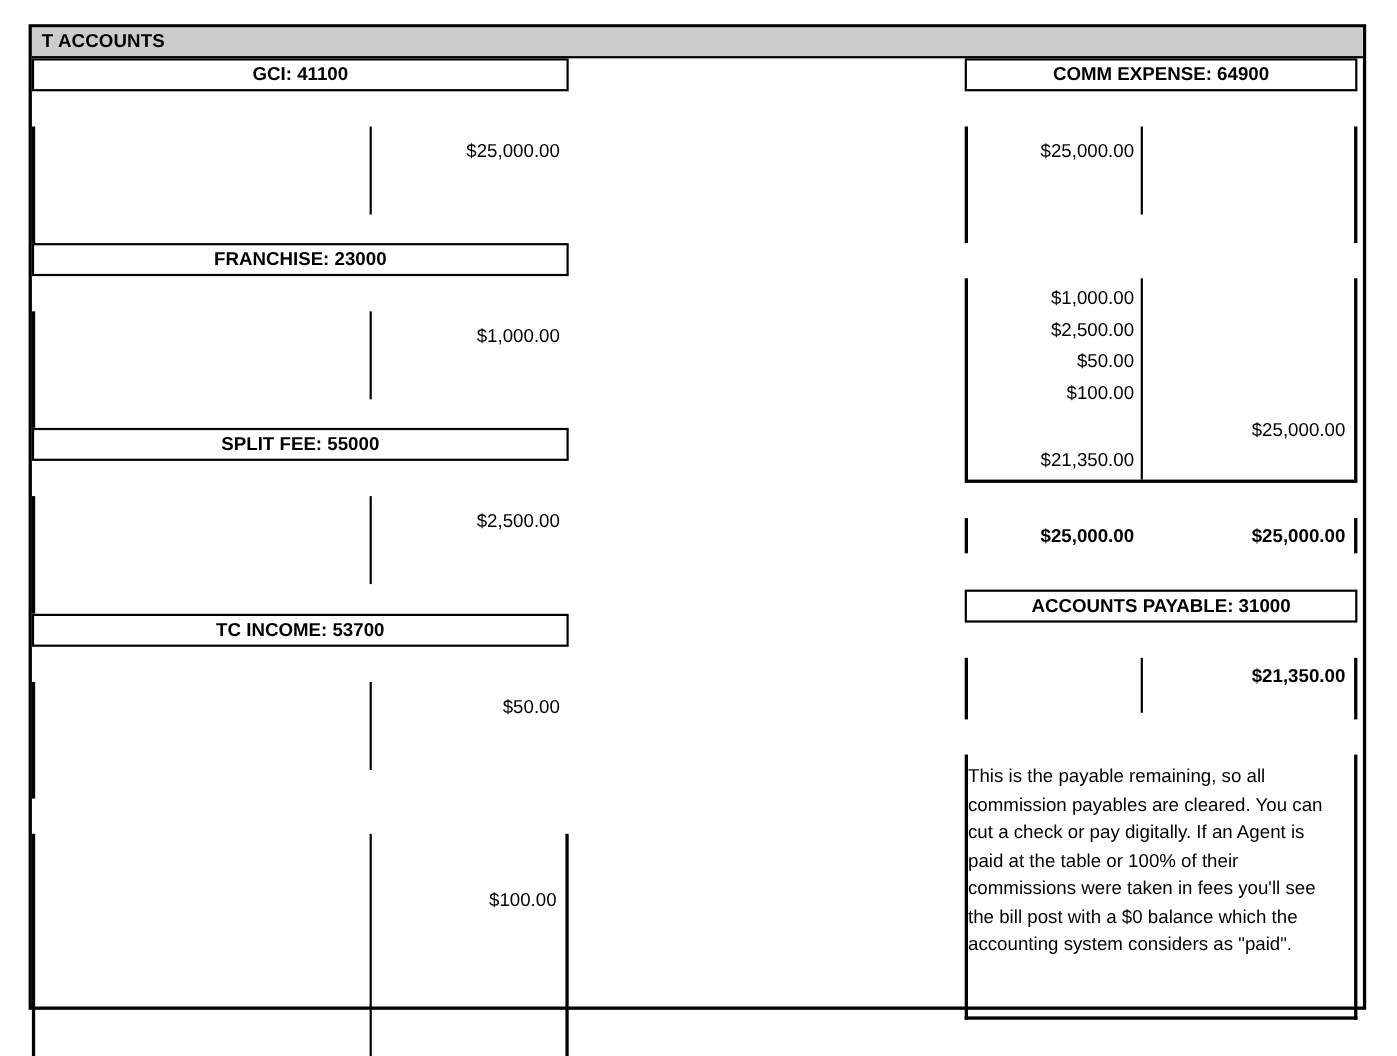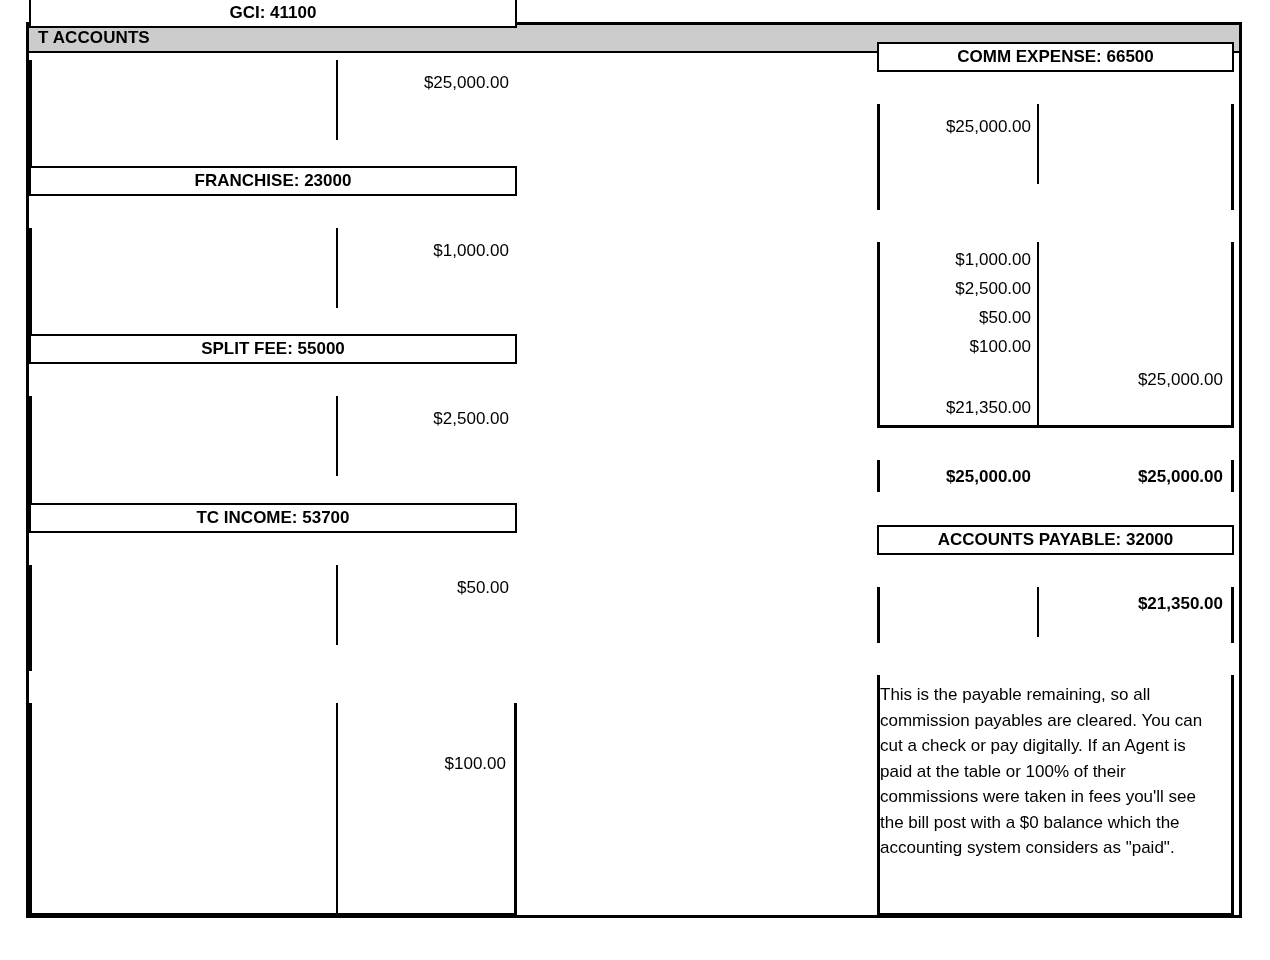--- a/index.html
+++ b/index.html
@@ -41,21 +41,21 @@
     font-size: 17px;
     font-weight: bold;
     letter-spacing: 0.1px;
   }
 
   
   .columns {
     position: relative;
     height: 863px;
     display: flex;
-    align-items: flex-end;
+    align-items: flex-start;
   }
   .col-left {
     width: 488px;
     flex: 0 0 488px;
   }
   .col-gutter {
     flex: 1 1 auto;
   }
   .col-right {
     width: 357px;
@@ -234,21 +234,21 @@
       </div>
 
     </div>
 
     <div class="col-gutter"></div>
 
     <div class="col-right">
 
       <div class="taccount right-acct">
         <div class="ta-head">
-          <span>COMM EXPENSE: 66500</span>
+          <span>COMM EXPENSE: 64900</span>
         </div>
         <div class="ta-body" style="height:106px;">
           <div class="right-inner" style="height:106px;">
             <div class="right-div" style="height:80px;"></div>
             <div class="right-dr" style="top:8px;">$25,000.00</div>
           </div>
         </div>
       </div>
 
       <div class="taccount right-acct">
@@ -272,21 +272,21 @@
             <div class="right-dr bold" style="top:2px;">$25,000.00</div>
             <div class="right-cr bold" style="top:2px;">$25,000.00</div>
           </div>
         </div>
       </div>
 
       <div class="spacer" style="height:33px;"></div>
 
       <div class="taccount right-acct">
         <div class="ta-head">
-          <span>ACCOUNTS PAYABLE: 32000</span>
+          <span>ACCOUNTS PAYABLE: 31000</span>
         </div>
         <div class="ta-body" style="height:56px;">
           <div class="right-inner" style="height:56px;">
             <div class="right-div" style="height:50px;"></div>
             <div class="right-cr bold" style="top:2px;">$21,350.00</div>
           </div>
         </div>
       </div>
 
       <div class="ta-body" style="height:241px; border-left:3px solid #000; border-right:3px solid #000; border-bottom:3px solid #000; padding-top:7px;">

